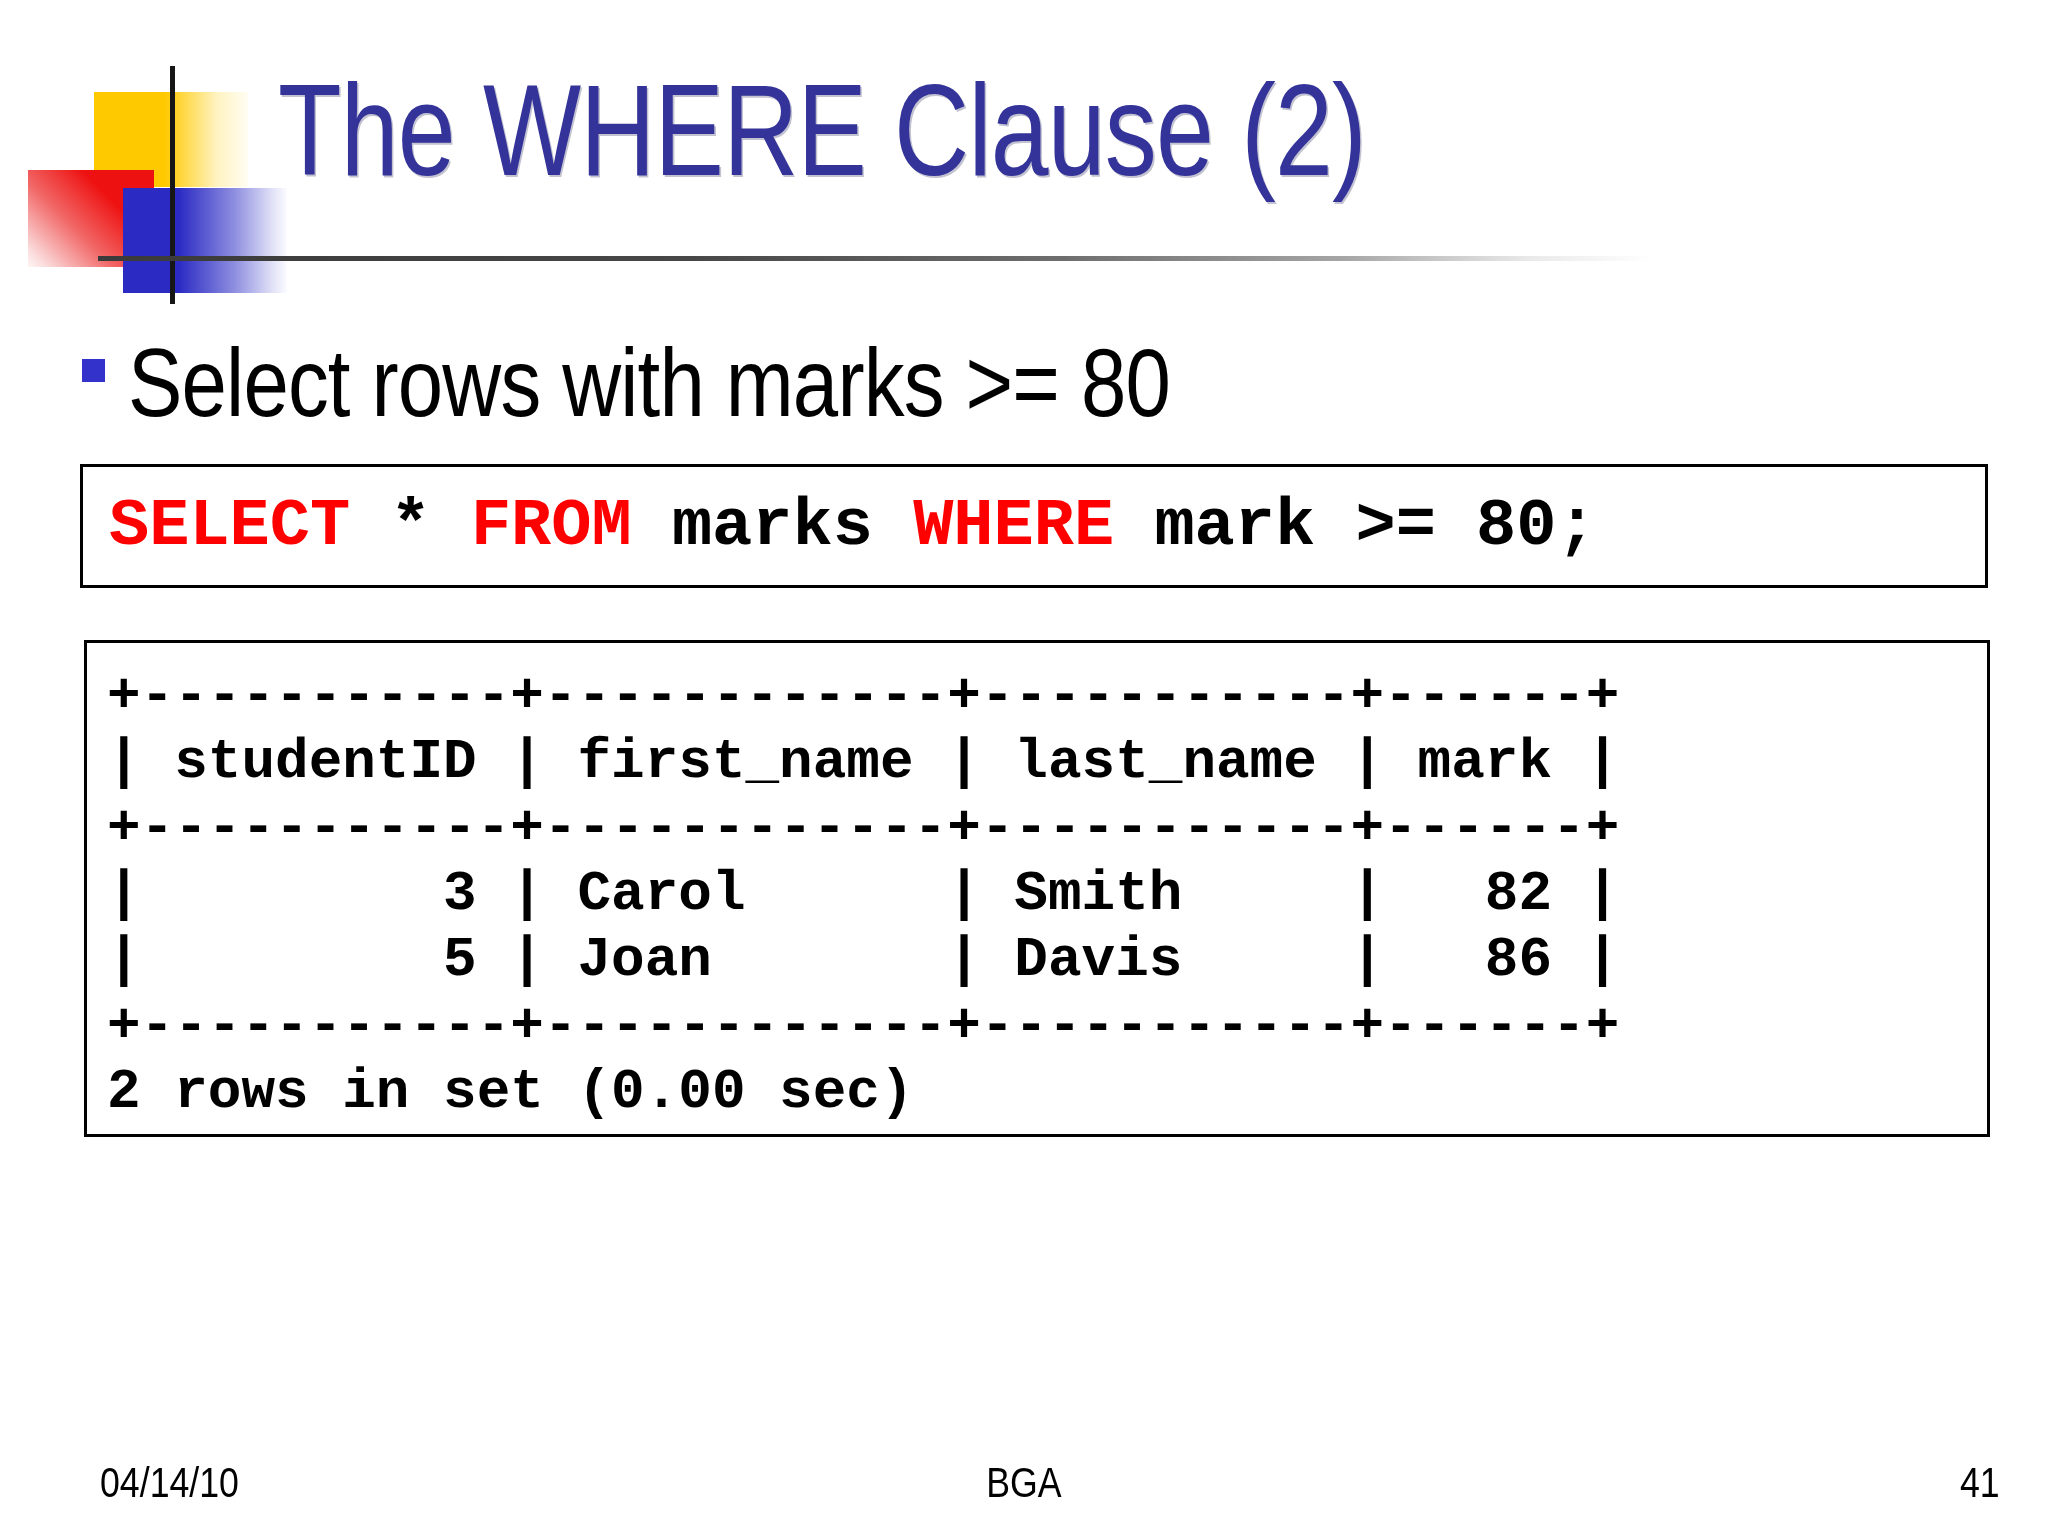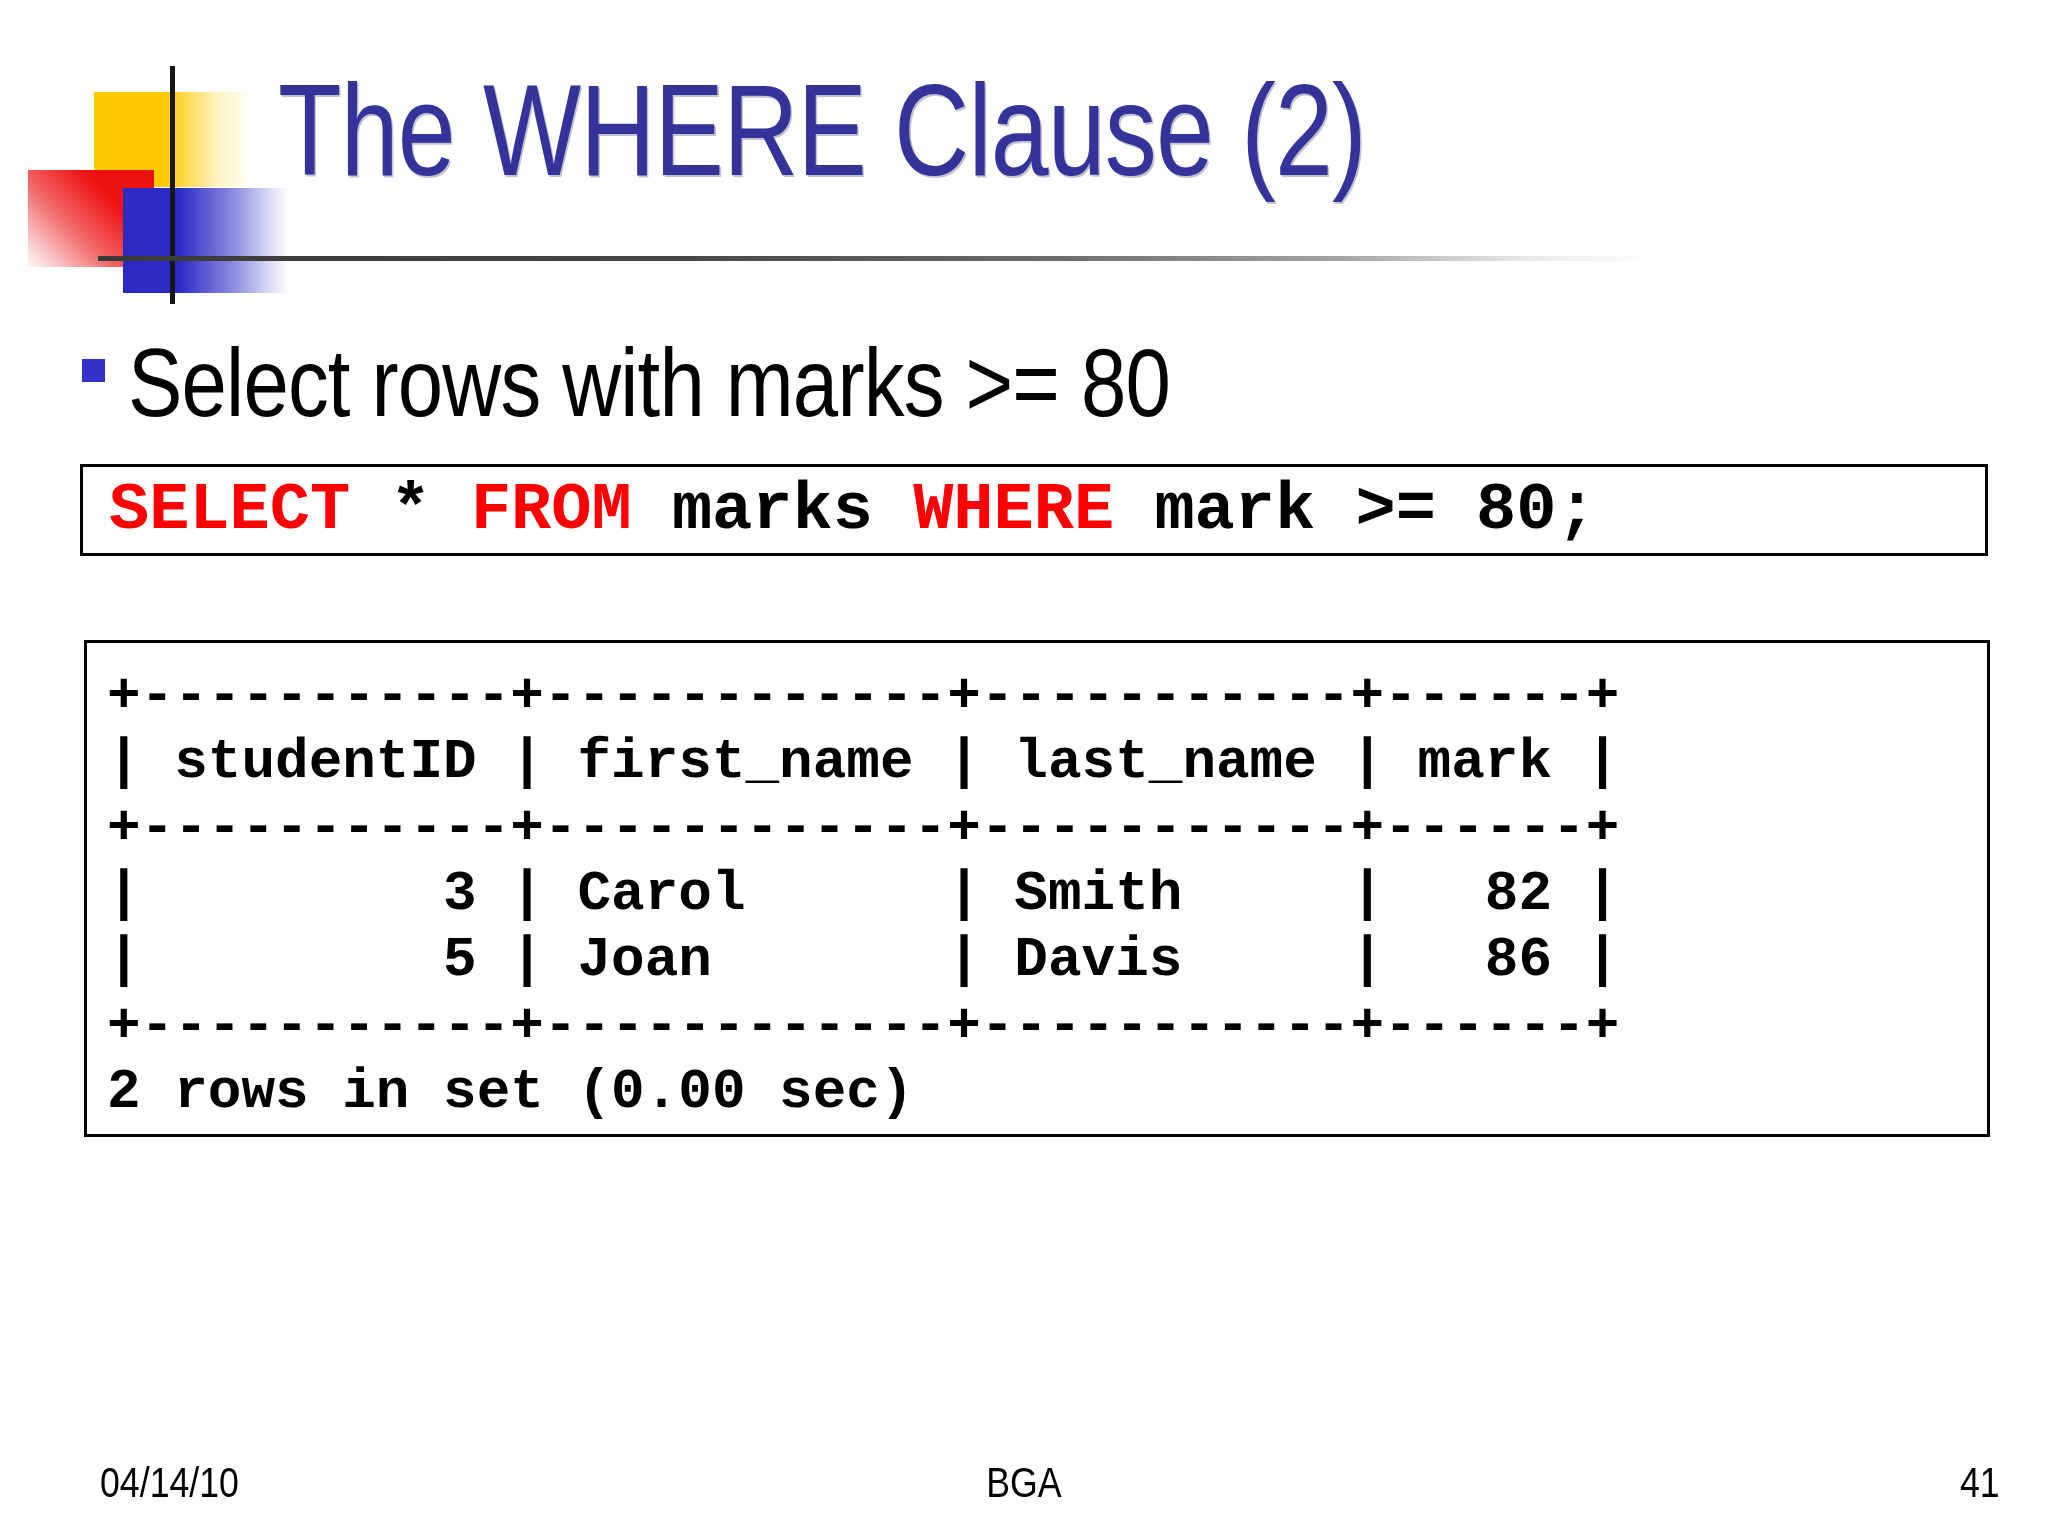--- a/index.html
+++ b/index.html
@@ -38,21 +38,21 @@
   .bullet-square { position:absolute; left:82px; top:359px; width:23px; height:23px;
     background:var(--c-bullet,#3333cc); }
   .bullet-text {
     position:absolute; left:128px; top:328px;
     font-size:96px; line-height:110px; color:#000;
     transform:scaleX(0.85); transform-origin:left top;
     white-space:nowrap; letter-spacing:-1px;
   }
   
   .code-box {
-    position:absolute; left:80px; top:464px; width:1908px; height:92px;
+    position:absolute; left:80px; top:464px; width:1908px; height:124px;
     border:3px solid #000; background:#fff;
     display:flex; align-items:center;
   }
   .code-line {
     font-family:"Liberation Mono","DejaVu Sans Mono",monospace;
     font-weight:bold; font-size:67px; line-height:98px;
     padding-left:26px; white-space:pre;
   }
   .tok-keyword { color:var(--c-keyword,#ff0000); }
   .tok-plain { color:#000; }

